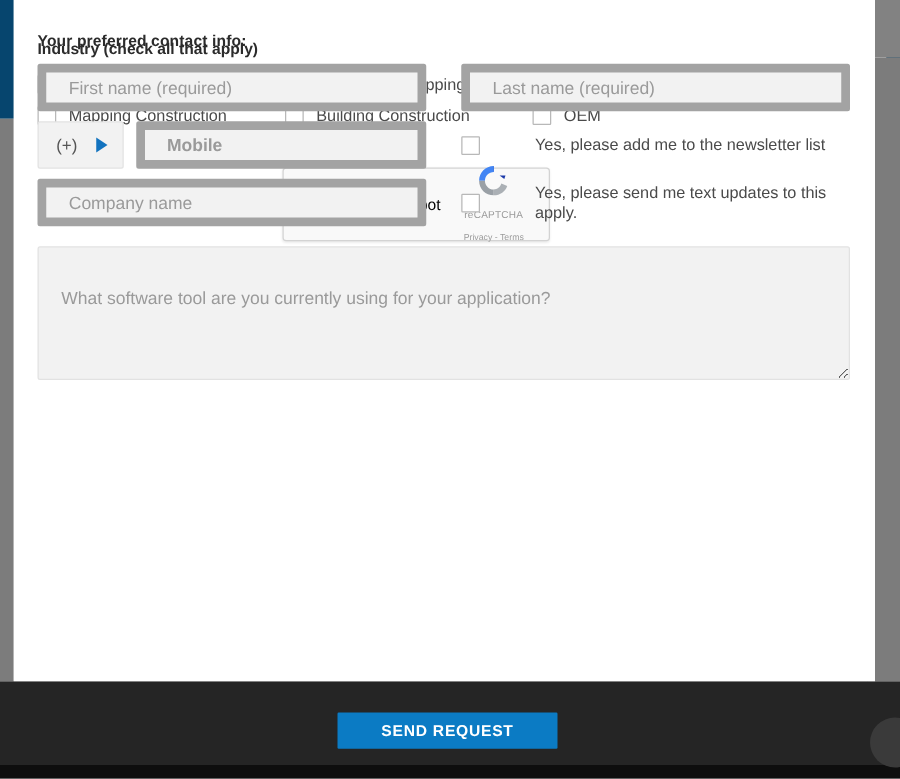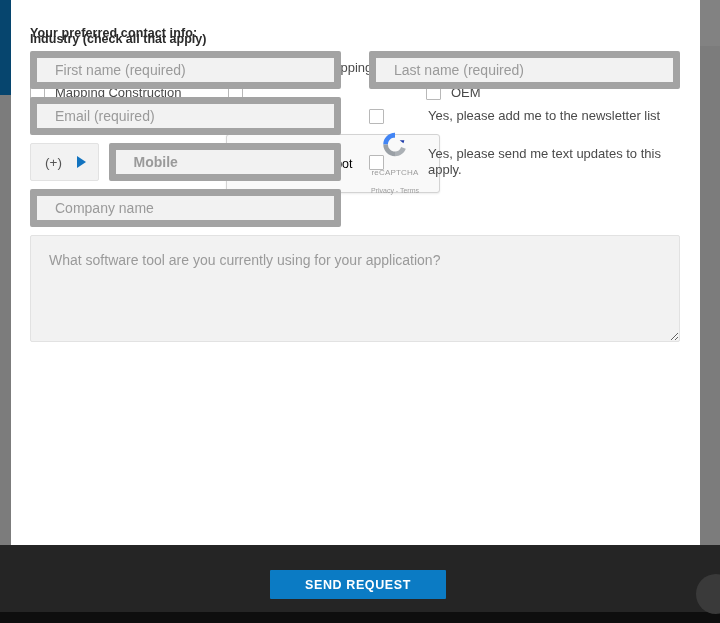--- a/index.html
+++ b/index.html
@@ -223,21 +223,21 @@
 
   
   .textarea-wrap { margin-top: 8px; }
   .big-textarea {
     width: 650px;
     height: 107px;
     box-sizing: border-box;
     background: #f2f2f2;
     border: 1px solid #e2e2e2;
     border-radius: 2px;
-    padding: 16px 18px;
+    padding: 32px 18px;
     font-family: "Liberation Sans", sans-serif;
     font-size: 14px;
     color: #3a3a3a;
     resize: vertical;
     outline: none;
     display: block;
   }
   .big-textarea::placeholder {
     color: #9a9a9a;
     opacity: 1;
@@ -363,21 +363,20 @@
   <div class="content">
 
     <div class="form-area">
 
       <p class="section-heading">Your preferred contact info:</p>
 
       <div class="row">
         <div class="col">
           <input class="field field-gap" type="text" placeholder="First name (required)" style="">
 
-          <input class="field field-gap" type="text" placeholder="Email (required)" style="">
 
           <div class="phone-row field-gap">
             <div class="country-select">
               <span class="country-code">(+)</span>
               <span class="caret"></span>
             </div>
             <input class="field phone-number-field" type="text" placeholder="Mobile" style="">
           </div>
 
           <input class="field" type="text" placeholder="Company name" style="">
@@ -419,20 +418,21 @@
         <div class="industry-item">
           <span class="cbox"></span>
           <span class="industry-label">Agriculture</span>
         </div>
         <div class="industry-item">
           <span class="cbox"></span>
           <span class="industry-label">Mapping Construction</span>
         </div>
         <div class="industry-item">
           <span class="cbox"></span>
+          <span class="industry-label">Building Construction</span>
         </div>
         <div class="industry-item">
           <span class="cbox"></span>
           <span class="industry-label">OEM</span>
         </div>
       </div>
     </div>
 
     <div class="recaptcha-wrap">
       <div class="recaptcha">

